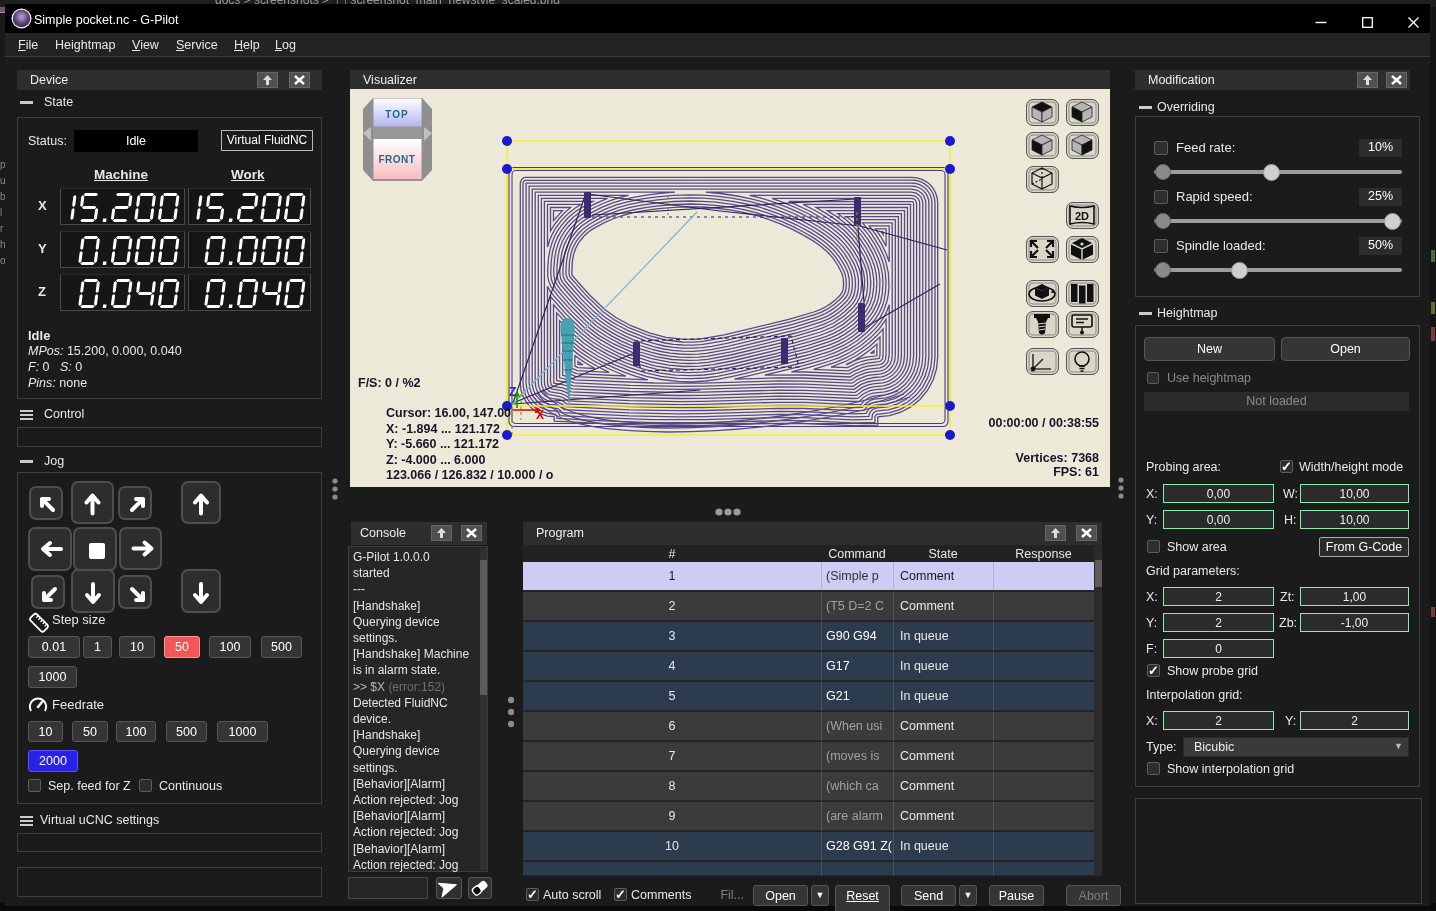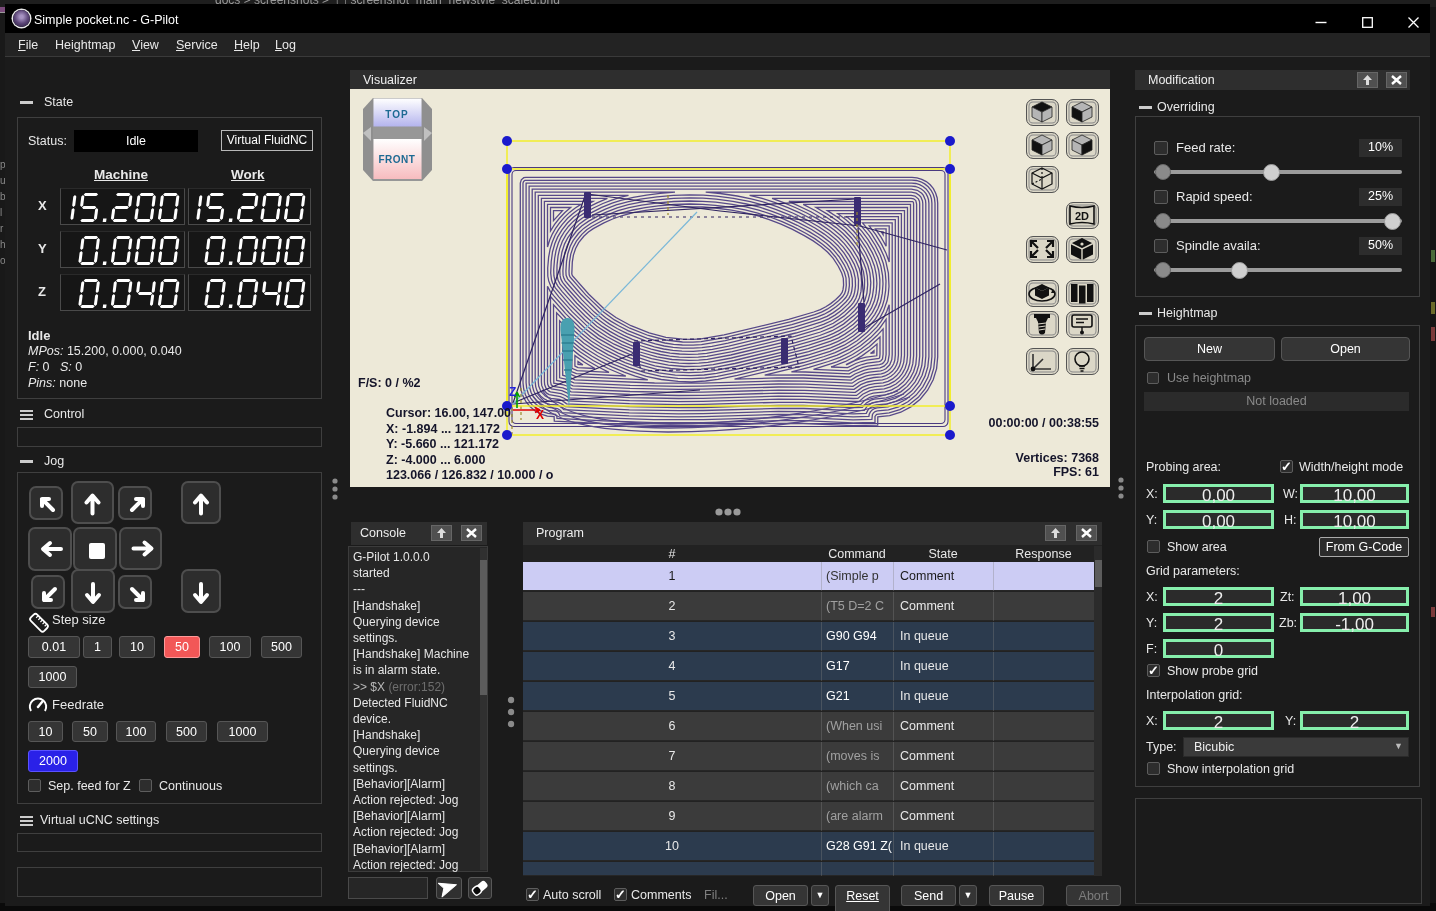--- a/index.html
+++ b/index.html
@@ -4,21 +4,21 @@
 html,body{width:1436px;height:911px;overflow:hidden;background:#0a0a0a;}
 #page{position:relative;width:1436px;height:911px;}
 .abs{position:absolute;}
 .hdr{background:#2e2e2e;color:#eee;font-size:12.5px;}
 .hdr .t{position:absolute;left:13px;top:3px;}
 .hbtn{position:absolute;width:21px;height:16px;background:#505050;border:1px solid #666;}
 .gbox{border:1px solid #3f3f3f;}
 .lbl{color:#e8e8e8;font-size:12.5px;white-space:nowrap;}
 .btn{position:absolute;background:#353535;border:1px solid #565656;border-radius:3px;color:#fff;font-size:12.5px;text-align:center;}
 .cb{position:absolute;width:13px;height:13px;background:#2d2d2d;border:1px solid #5d5d5d;border-radius:2px;color:#fff;font-size:13px;font-weight:bold;line-height:11px;text-align:center;}
-.fld{position:absolute;background:#2b2b2b;border:3px solid #86efac;color:#eee;font-size:17px;text-align:center;}
+.fld{position:absolute;background:#2b2b2b;border:1px solid #86efac;color:#eee;font-size:12px;text-align:center;}
 .jbtn{position:absolute;background:#2d2d2d;border:2px solid #4e4e4e;border-radius:7px;}
 </style></head><body>
 <div id="page">
 
 <div class="abs" style="left:0;top:0;width:1436px;height:7px;background:#1e1e1e;overflow:hidden;">
  <div class="abs" style="left:215px;top:-7px;color:#9a9a9a;font-size:12px;white-space:nowrap;">docs &gt; screenshots &gt; &nbsp;▢ screenshot_main_newstyle_scaled.png</div>
 </div>
 <div class="abs" style="left:0;top:7px;width:5px;height:899px;background:#191919;overflow:hidden;">
       <div class="abs" style="left:0;top:-4px;width:5px;height:10px;background:#7a4a7a;border-bottom:1px solid #999;"></div>
       <div class="abs" style="left:0;top:150px;color:#888;font-size:10px;line-height:16px;">p<br>u<br>b<br>l<br>r<br>h<br>o</div>
@@ -47,20 +47,29 @@
 </div>
 <div class="abs" style="left:5px;top:33px;width:1425px;height:24px;background:#232323;border-bottom:1px solid #3a3a3a;">
  <div class="abs lbl" style="left:13px;top:5px;"><u>F</u>ile</div>
  <div class="abs lbl" style="left:50px;top:5px;">Heightmap</div>
  <div class="abs lbl" style="left:127px;top:5px;"><u>V</u>iew</div>
  <div class="abs lbl" style="left:171px;top:5px;"><u>S</u>ervice</div>
  <div class="abs lbl" style="left:229px;top:5px;"><u>H</u>elp</div>
  <div class="abs lbl" style="left:270px;top:5px;"><u>L</u>og</div>
 </div>
 
+<div class="abs hdr" style="left:17px;top:70px;width:305px;height:20px;">
+      <span class="t">Device</span>
+ <div class="hbtn" style="left:240px;top:2px;"><svg width="19" height="14">
+          <path d="M9.5 2 L14 7 L11 7 L11 12 L8 12 L8 7 L5 7 Z" fill="#ddd"></path>
+        </svg></div>
+ <div class="hbtn" style="left:272px;top:2px;"><svg width="19" height="14">
+          <path d="M5 3 L14 11 M14 3 L5 11" stroke="#fff" stroke-width="2.4"></path>
+        </svg></div>
+</div>
 <div class="abs" style="left:20px;top:101px;width:13px;height:3px;background:#ccc;"></div>
 <div class="abs lbl" style="left:44px;top:95px;">State</div>
 <div class="abs gbox" style="left:17px;top:117px;width:305px;height:282px;"></div>
 <div class="abs lbl" style="left:28px;top:134px;">Status:</div>
 <div class="abs" style="left:74px;top:130px;width:124px;height:22px;background:#000;color:#fff;font-size:12.5px;text-align:center;line-height:22px;">Idle</div>
 <div class="abs" style="left:221px;top:130px;width:92px;height:21px;border:1px solid #b8b8b8;color:#fff;font-size:12px;text-align:center;line-height:19px;">Virtual FluidNC</div>
 <div class="abs lbl" style="left:94px;top:167px;font-weight:bold;text-decoration:underline;font-size:13.5px;">Machine</div>
 <div class="abs lbl" style="left:231px;top:167px;font-weight:bold;text-decoration:underline;font-size:13.5px;">Work</div>
 <div class="abs lbl" style="left:38px;top:198px;font-weight:bold;font-size:13px;">X</div>
     <div class="abs" style="left:60px;top:188px;width:125px;height:37px;background:#161616;border:1px solid #4a4a4a;border-top-color:#2a2a2a;">
@@ -698,21 +707,21 @@
       <div class="abs" style="left:370px;top:0;width:1px;height:14px;background:rgba(130,130,130,0.35);"></div>
       <div class="abs" style="left:470px;top:0;width:1px;height:14px;background:rgba(130,130,130,0.35);"></div>
     </div>
 <div class="abs" style="left:1094px;top:546px;width:8px;height:330px;background:#2b2b2b;"></div>
 <div class="abs" style="left:1094.5px;top:560px;width:7px;height:27px;background:#5c5c5c;"></div>
 
 <div class="cb" style="left:526px;top:888px;">✓</div>
 <div class="abs lbl" style="left:543px;top:888px;">Auto scroll</div>
 <div class="cb" style="left:614px;top:888px;">✓</div>
 <div class="abs lbl" style="left:631px;top:888px;">Comments</div>
-<div class="abs" style="left:704px;top:885px;width:40px;height:21px;color:#808080;font-size:12.5px;text-align:left;line-height:20px;">Fil...</div>
+<div class="abs" style="left:704px;top:885px;width:40px;height:21px;color:#808080;font-size:12.5px;text-align:right;line-height:20px;">Fil...</div>
 <div class="btn" style="left:753px;top:885px;width:55px;height:21px;line-height:20px;">Open</div>
 <div class="btn" style="left:811px;top:885px;width:18px;height:21px;line-height:19px;font-size:9px;">▼</div>
 <div class="btn" style="left:835px;top:885px;width:55px;height:29px;line-height:20px;text-decoration:underline;">Reset</div>
 <div class="btn" style="left:901px;top:885px;width:55px;height:21px;line-height:20px;">Send</div>
 <div class="btn" style="left:959px;top:885px;width:18px;height:21px;line-height:19px;font-size:9px;">▼</div>
 <div class="btn" style="left:989px;top:885px;width:55px;height:21px;line-height:20px;">Pause</div>
 <div class="btn" style="left:1066px;top:885px;width:55px;height:21px;line-height:20px;color:#7d7d7d;">Abort</div>
 <div class="abs" style="left:506px;top:695px;"><svg width="10" height="40">
         <circle cx="5" cy="5" r="3.2" fill="#8a8a8a"></circle>
         <circle cx="5" cy="17" r="3.2" fill="#8a8a8a"></circle>
@@ -737,21 +746,21 @@
     <div class="abs" style="left:1154px;top:170px;width:248px;height:4px;background:#9c9c9c;border-radius:2px;"></div>
     <div class="abs" style="left:1155px;top:164px;width:16px;height:16px;border-radius:50%;background:#8a8a8a;border:1px solid #6a6a6a;"></div>
     <div class="abs" style="left:1263px;top:164px;width:17px;height:17px;border-radius:50%;background:#cfcfcf;border:1px solid #9a9a9a;"></div>
     <div class="cb" style="left:1154px;top:190px;width:14px;height:14px;"></div>
     <div class="abs lbl" style="left:1176px;top:189px;font-size:13px;">Rapid speed:</div>
     <div class="abs" style="left:1359px;top:188px;width:43px;height:18px;background:#2d2d2d;color:#fff;font-size:12.5px;text-align:center;line-height:17px;">25%</div>
     <div class="abs" style="left:1154px;top:219px;width:248px;height:4px;background:#9c9c9c;border-radius:2px;"></div>
     <div class="abs" style="left:1155px;top:213px;width:16px;height:16px;border-radius:50%;background:#8a8a8a;border:1px solid #6a6a6a;"></div>
     <div class="abs" style="left:1384px;top:213px;width:17px;height:17px;border-radius:50%;background:#cfcfcf;border:1px solid #9a9a9a;"></div>
     <div class="cb" style="left:1154px;top:239px;width:14px;height:14px;"></div>
-    <div class="abs lbl" style="left:1176px;top:238px;font-size:13px;">Spindle availa:</div>
+    <div class="abs lbl" style="left:1176px;top:238px;font-size:13px;">Spindle loaded:</div>
     <div class="abs" style="left:1359px;top:237px;width:43px;height:18px;background:#2d2d2d;color:#fff;font-size:12.5px;text-align:center;line-height:17px;">50%</div>
     <div class="abs" style="left:1154px;top:268px;width:248px;height:4px;background:#9c9c9c;border-radius:2px;"></div>
     <div class="abs" style="left:1155px;top:262px;width:16px;height:16px;border-radius:50%;background:#8a8a8a;border:1px solid #6a6a6a;"></div>
     <div class="abs" style="left:1231px;top:262px;width:17px;height:17px;border-radius:50%;background:#cfcfcf;border:1px solid #9a9a9a;"></div>
 <div class="abs" style="left:1139px;top:312px;width:13px;height:3px;background:#ccc;"></div>
 <div class="abs lbl" style="left:1157px;top:306px;">Heightmap</div>
 <div class="abs gbox" style="left:1135px;top:325px;width:285px;height:462px;"></div>
 <div class="btn" style="left:1144px;top:337px;width:131px;height:24px;line-height:23px;border-radius:4px;">New</div>
 <div class="btn" style="left:1281px;top:337px;width:129px;height:24px;line-height:23px;border-radius:4px;">Open</div>
 <div class="cb" style="left:1147px;top:372px;width:12px;height:12px;"></div>

